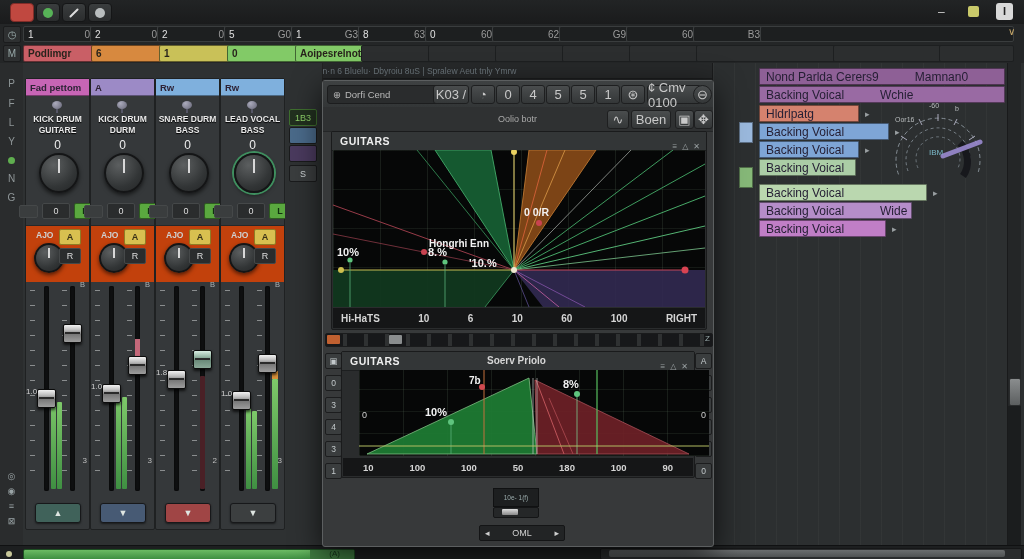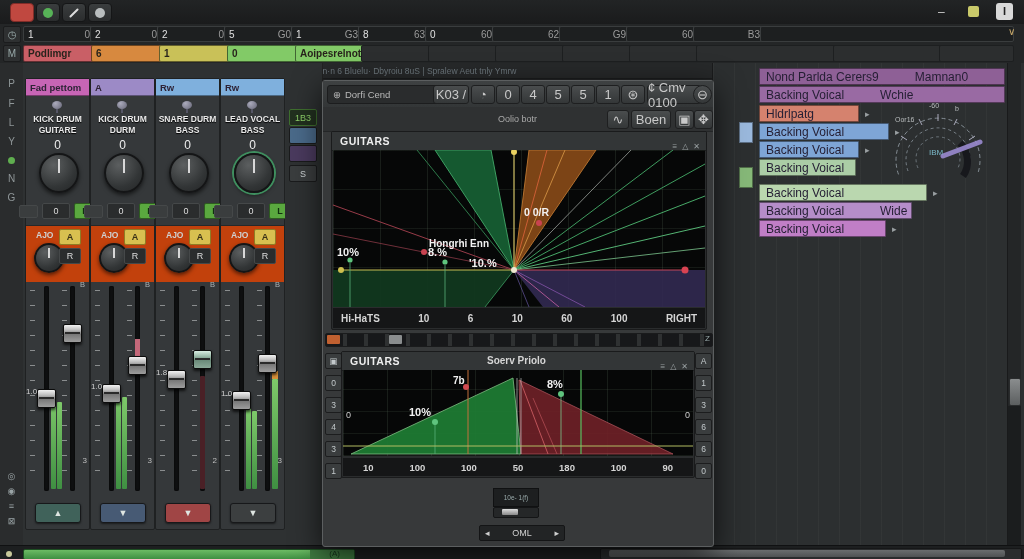--- a/index.html
+++ b/index.html
@@ -65,21 +65,21 @@
   .p-title{position:absolute;left:14px;top:2px;font-size:16px;font-weight:bold;letter-spacing:1px;color:#f0f0f0;}
   .p-sub{position:absolute;left:175px;top:7px;font-size:9px;color:#a9a9a9;}
   .panel{position:absolute;background:#2a2c2d;border:1px solid #1a1b1c;border-radius:2px;}
   .pn-head{position:absolute;left:0;top:0;width:100%;height:18px;background:#333637;border-bottom:1px solid #1d1f20;}
   .pn-title{position:absolute;left:8px;top:3px;font-size:10.5px;font-weight:bold;color:#eee;letter-spacing:.5px;}
   .pn-ic{font-size:8px;color:#9aa0a2;margin-left:5px;}
   .chart1{position:absolute;left:1px;top:18px;width:372px;height:157px;background-color:#060707;
      background-image:repeating-linear-gradient(90deg,rgba(96,118,96,.20) 0 1px,transparent 1px 47px),repeating-linear-gradient(0deg,rgba(96,118,96,.16) 0 1px,transparent 1px 39px);}
   .axisrow{position:absolute;left:1px;right:1px;bottom:1px;height:20px;background:#151617;display:flex;align-items:center;justify-content:space-between;padding:0 8px;font-size:10px;color:#d5d5d5;font-weight:bold;margin-top:40px;}
   .segstrip{position:absolute;left:2px;top:252px;width:386px;height:12px;background:repeating-linear-gradient(90deg,#17181a 0 17px,#2f3132 17px 21px);border:1px solid #1a1b1c;border-radius:2px;}
-  .chart2{position:absolute;left:1px;top:18px;width:350px;height:68px;background-color:#060707;
+  .chart2{position:absolute;left:17px;top:18px;width:350px;height:68px;background-color:#060707;
      background-image:repeating-linear-gradient(90deg,rgba(96,118,96,.20) 0 1px,transparent 1px 44px),repeating-linear-gradient(0deg,rgba(96,118,96,.16) 0 1px,transparent 1px 22px);}
   .colbtn{width:15px;height:14px;background:#3a3d3e;border:1px solid #1c1d1e;border-radius:2px;color:#c3c9cb;font-size:8.5px;display:flex;align-items:center;justify-content:center;margin-bottom:6px;}
   .p-footer{position:absolute;left:0;top:400px;width:100%;height:65px;background:#3a3c3d;border-top:1px solid #4a4d4e;}
   .kn-lbl{position:absolute;font-size:7.5px;color:#b9bdbe;letter-spacing:.5px;font-weight:bold;width:50px;text-align:center;}
   .minibtn{position:absolute;width:13px;height:12px;background:linear-gradient(#4c4f50,#353839);border:1px solid #1d1f20;border-radius:2px;}
   .ddown{position:absolute;left:156px;top:444px;width:74px;height:14px;background:#222425;border:1px solid #141516;border-radius:2px;color:#d0d0d0;font-size:9px;display:flex;align-items:center;justify-content:space-between;padding:0 5px;}
   .pdisp{position:absolute;left:170px;top:407px;width:44px;height:17px;background:#1d1f20;border:1px solid #101112;color:#9aa;font-size:6.5px;display:flex;align-items:center;justify-content:center;}
   .pslider{position:absolute;left:170px;top:426px;width:44px;height:9px;background:#252728;border:1px solid #141516;border-radius:2px;}
   .pslider::after{content:"";position:absolute;left:8px;top:1px;width:16px;height:6px;background:linear-gradient(#ddd,#888);border-radius:1px;}
   

